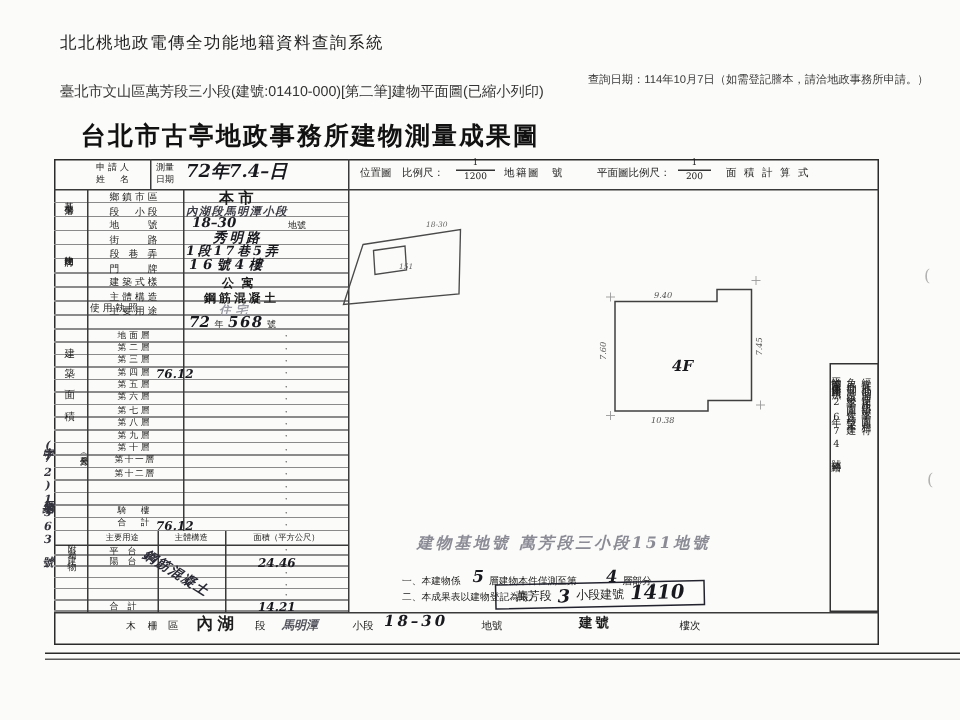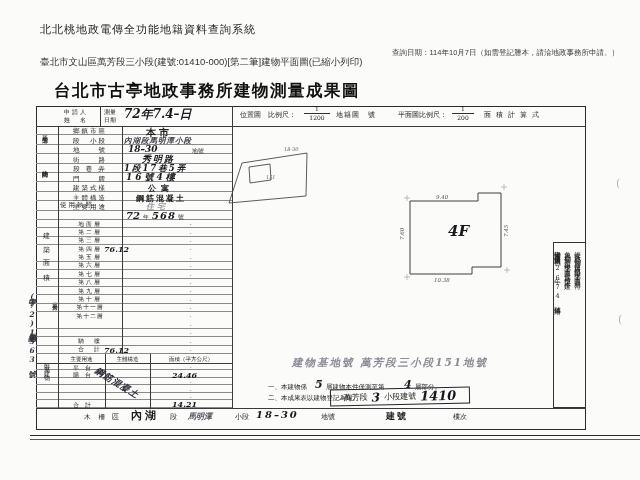--- a/index.html
+++ b/index.html
@@ -144,22 +144,22 @@
 <div class="t" style="left:190px;top:386.5px;font-size:6px">‧</div>
 <div class="t" style="left:190px;top:394px;font-size:6px">‧</div>
 <div class="t" style="left:60px;top:401.5px;width:44px;text-align:center;font-size:6px">合　計</div>
 <div class="t hw" style="left:172px;top:399.5px;font-size:8px">14.21</div>
 <div class="t hw" style="left:98px;top:366px;font-size:9px;letter-spacing:1px;transform:rotate(32deg);transform-origin:0 0;color:#2a2a36">鋼筋混凝土</div>
 
 <div class="t v" style="left:574px;top:246px;font-size:6.5px;letter-spacing:2px;height:160px">經實地勘測與使用執照竣工平面圖相符</div>
 <div class="t v" style="left:564px;top:246px;font-size:6.5px;letter-spacing:2px;height:160px">免再勘測是以竣工平面圖作為核定本建</div>
 <div class="t v" style="left:554px;top:246px;font-size:6.5px;letter-spacing:1px;height:160px">物平面圖係使用執照72年674號轉繪</div>
 
-<div class="t hw" style="left:448px;top:224px;font-size:15px">4F</div>
-<div class="t hw" style="left:292px;top:357px;font-size:10.5px;letter-spacing:2px;color:#8b8b96">建物基地號 萬芳段三小段151地號</div>
+<div class="t hw" style="left:448px;top:240px;font-size:10px">4F</div>
+<div class="t hw" style="left:278px;top:357px;font-size:10.5px;letter-spacing:2px;color:#8b8b96">建物基地號 萬芳段三小段151地號</div>
 <div class="t" style="left:268px;top:384px;font-size:6.5px">一、本建物係</div>
 <div class="t hw" style="left:315px;top:379px;font-size:11px">5</div>
 <div class="t" style="left:326px;top:384px;font-size:6.5px">層建物本件僅測至第</div>
 <div class="t hw" style="left:404px;top:379px;font-size:11px">4</div>
 <div class="t" style="left:415px;top:384px;font-size:6.5px">層部分。</div>
 <div class="t" style="left:268px;top:395px;font-size:6.5px">二、本成果表以建物登記為限。</div>
 
 <div class="stamp" style="left:330px;top:388px;width:140px;height:17px">
   <span style="font-size:8px">萬芳段</span>
   <span class="hw" style="font-size:12px">3</span>

